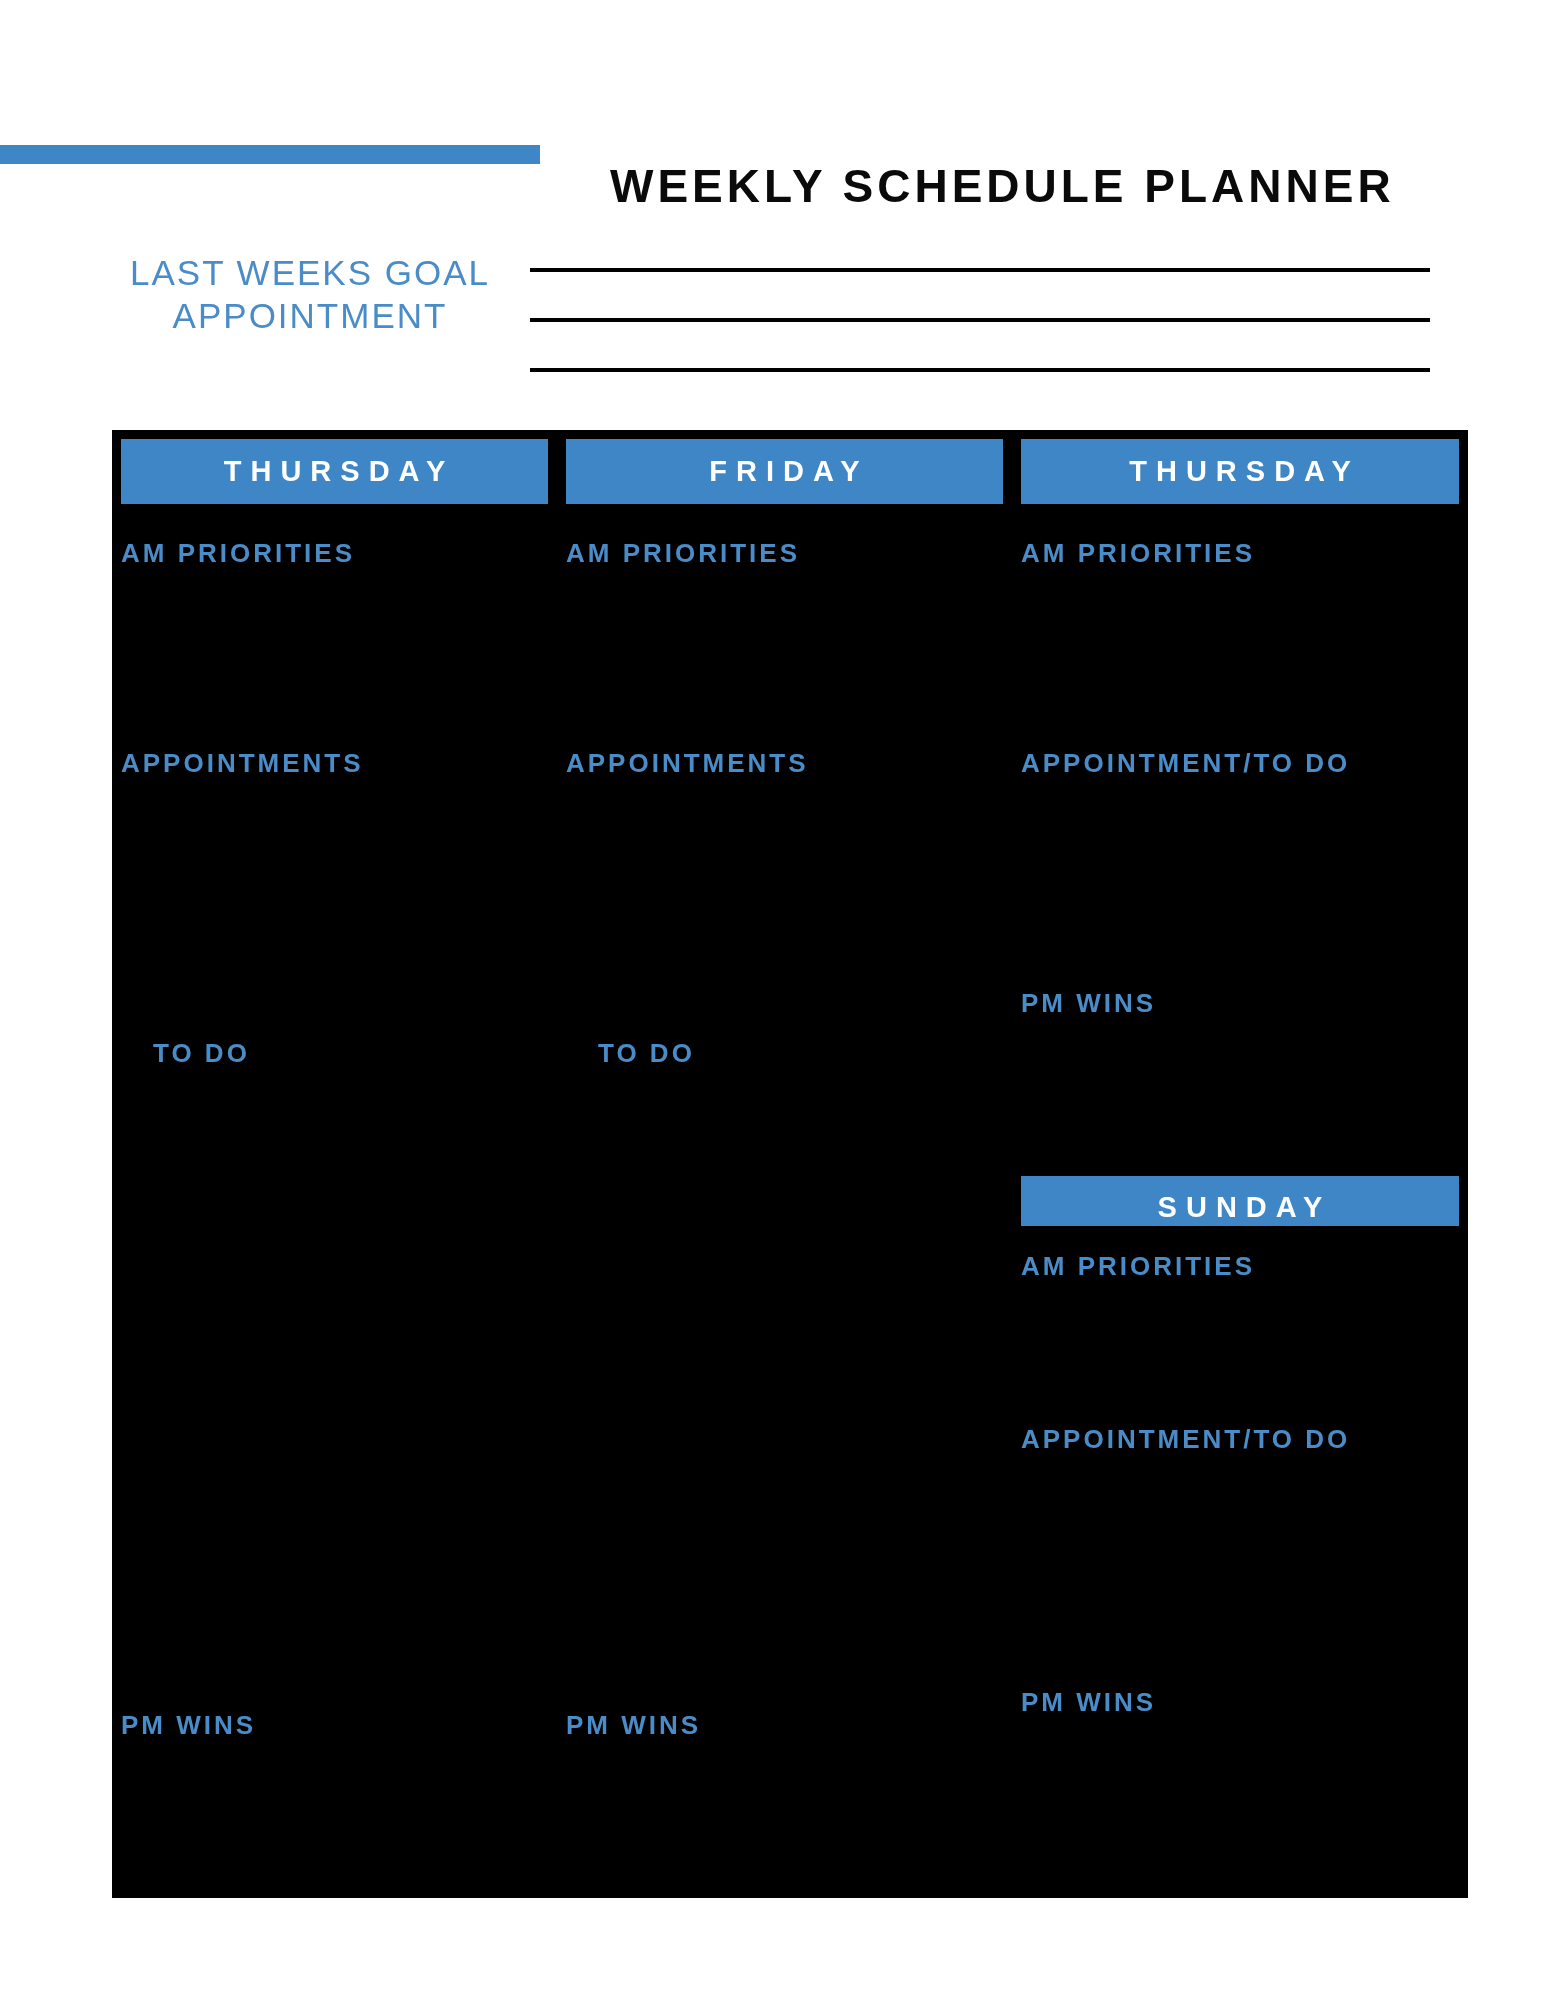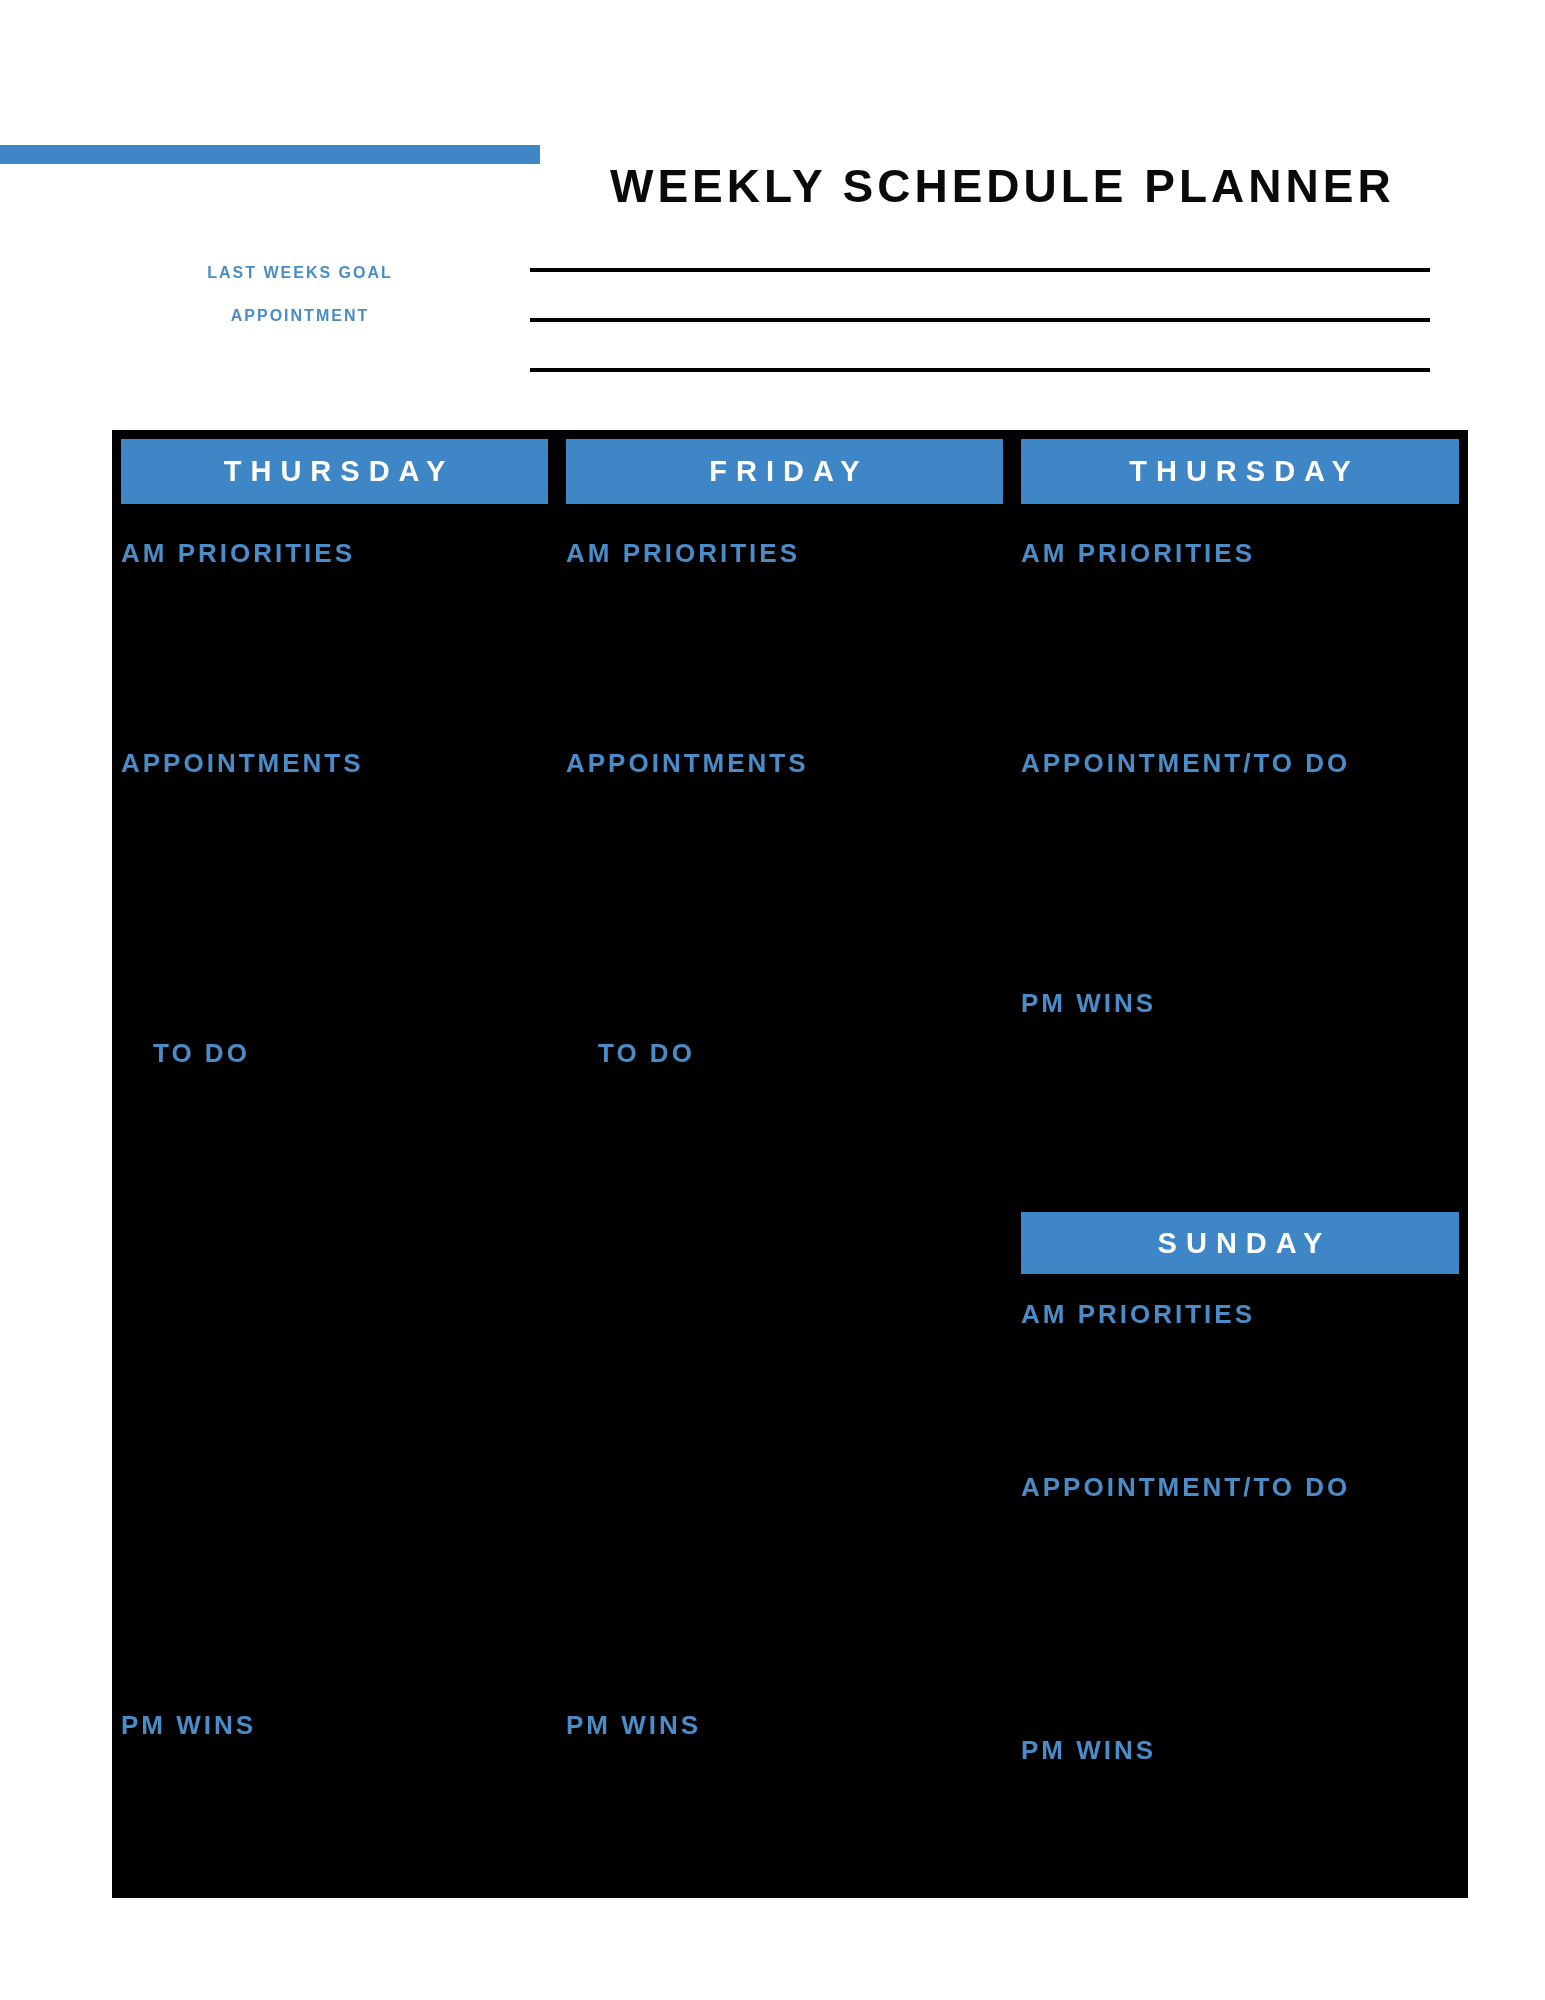--- a/index.html
+++ b/index.html
@@ -13,23 +13,23 @@
   .accent-bar{
     position:absolute;left:0;top:145px;width:540px;height:19px;
     background:var(--accent);
   }
   .page-title{
     position:absolute;left:610px;top:128px;width:900px;
     font-size:46px;font-weight:bold;letter-spacing:4px;color:#0a0a0a;
     white-space:nowrap;
   }
   .goal-label{
-    position:absolute;left:100px;top:251px;width:400px;
+    position:absolute;left:110px;top:251px;width:400px;
     text-align:center;color:var(--hblue);
-    font-size:16px;font-weight:bold;letter-spacing:2px;line-height:43px;
+    font-size:35px;font-weight:normal;letter-spacing:2px;line-height:43px;
     white-space:nowrap;
   }
   .goal-lines{position:absolute;left:530px;top:268px;width:900px;}
   .goal-line{height:4px;background:#000;margin-bottom:46px;}
   
   .planner{
     position:absolute;left:112px;top:430px;height:1468px;
     display:flex;align-items:stretch;
   }
   .box{
@@ -37,21 +37,21 @@
     height:100%;
   }
   .box-0{width:445px;}
   .box-1{width:455px;}
   .box-2{width:456px;}
   .day-bar{
     height:65px;line-height:65px;background:var(--accent);
     color:#ffffff;text-align:center;font-weight:bold;
     font-size:29px;letter-spacing:9px;padding-left:9px;box-sizing:border-box;
   }
-  .day-bar.mid{height:62px;line-height:62px;margin-top:68px;}
+  .day-bar.mid{height:50px;line-height:62px;margin-top:32px;}
   .sec-title{
     color:var(--hblue);
     font-size:26px;line-height:26px;font-weight:bold;letter-spacing:3px;
     white-space:nowrap;
   }
   .rows{padding:0;}
   .row{position:relative;height:37px;}
   .circle{
     position:absolute;left:28px;bottom:4px;width:16px;height:16px;
     border:3px solid #000;border-radius:50%;background:transparent;

